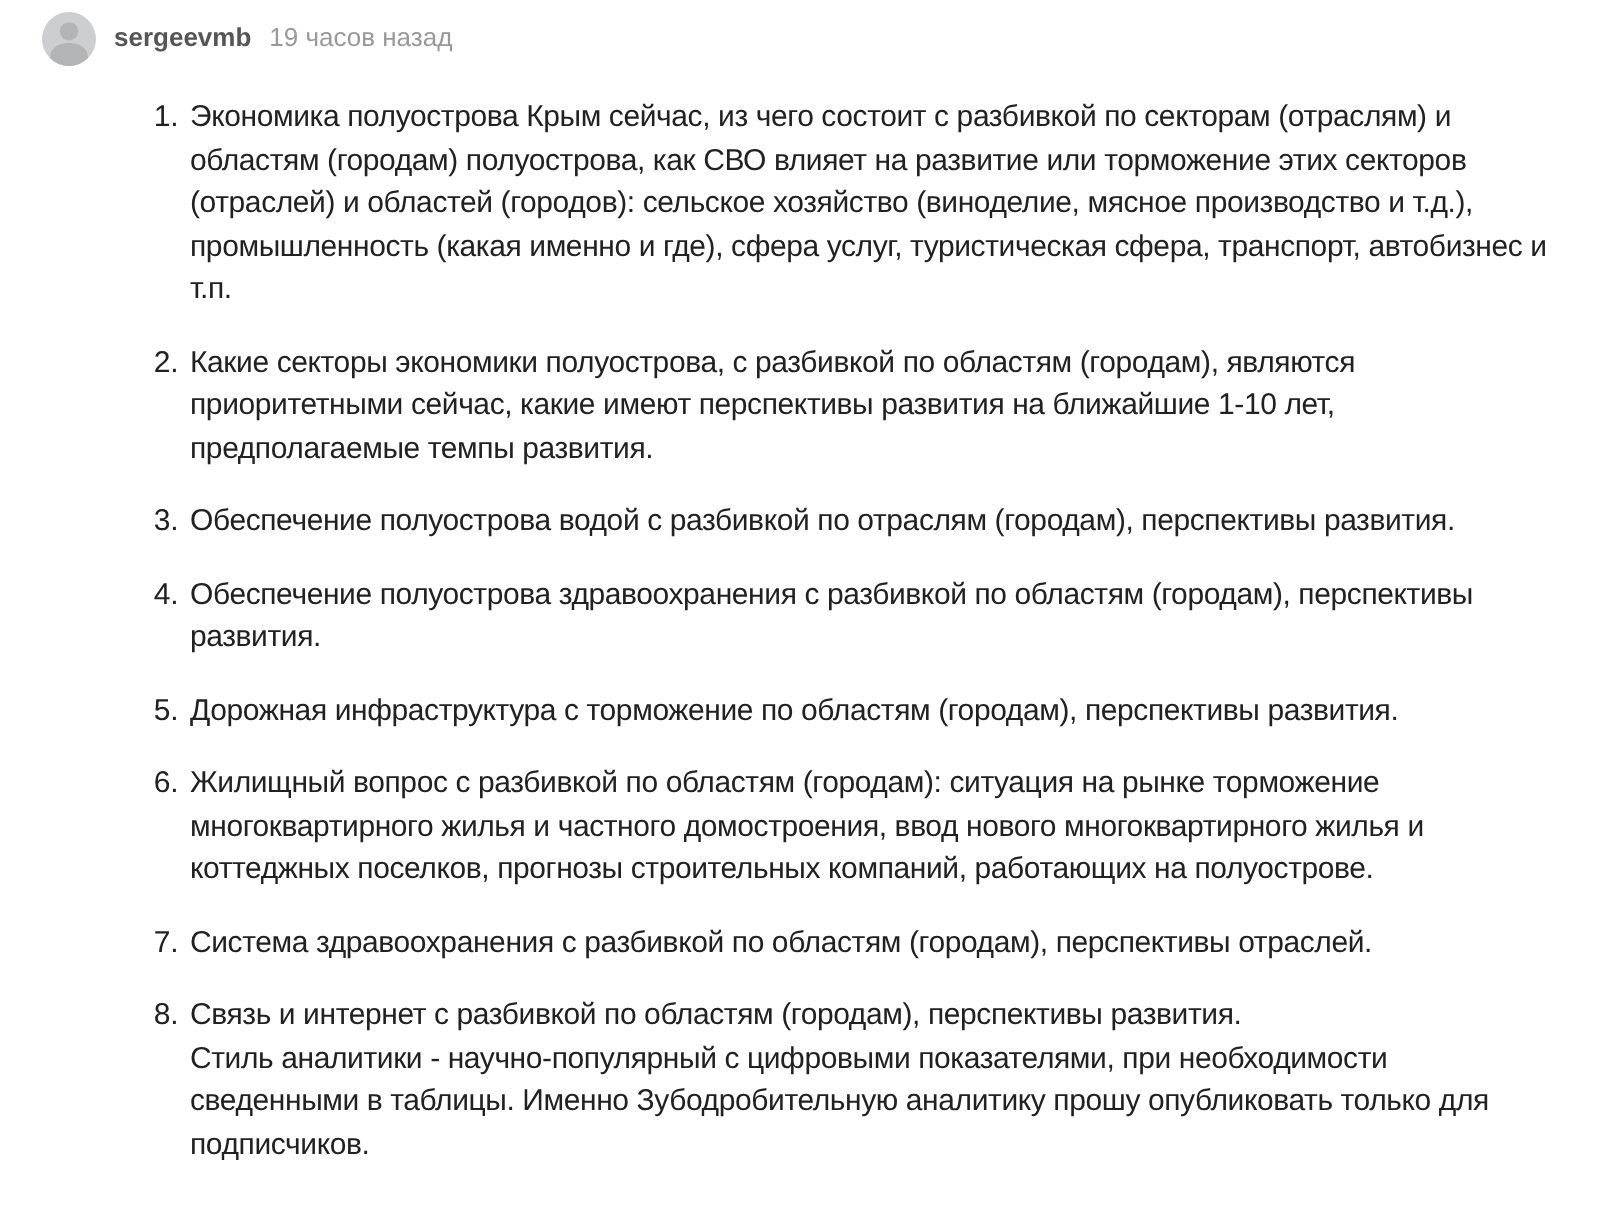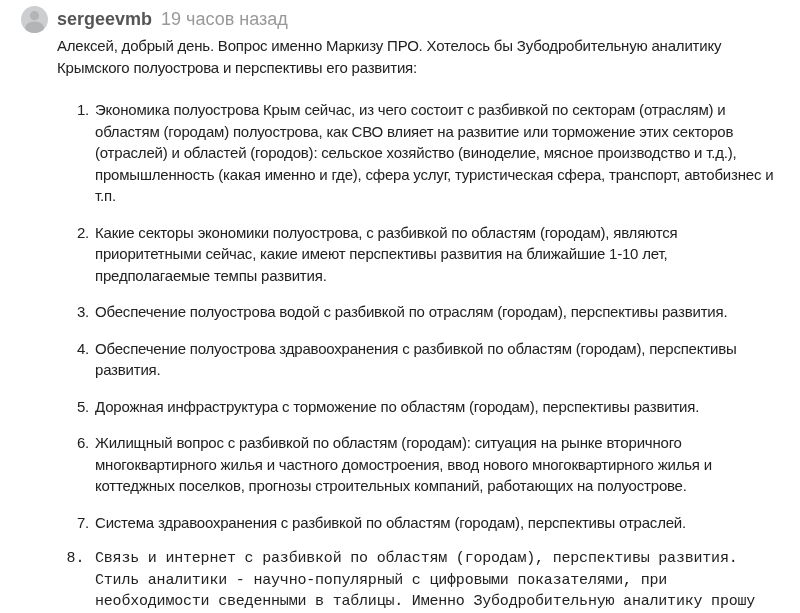--- a/index.html
+++ b/index.html
@@ -23,21 +23,21 @@
     background: var(--avatar-bg, #cdced0);
     margin-right: 9px;
     overflow: hidden;
     position: relative;
     cursor: pointer;
   }
   .avatar svg { display: block; width: 27px; height: 27px; }
   .content { flex: 1 1 auto; min-width: 0; }
   .header {
     margin-top: 5px;
-    font-size: 18px;
+    font-size: 13px;
     line-height: 16px;
     white-space: nowrap;
   }
   .author {
     font-weight: bold;
     color: var(--author-color, #555555);
     text-decoration: none;
     cursor: pointer;
     margin-right: 9px;
   }
@@ -55,49 +55,48 @@
   ol.questions {
     margin: 21px 0 0 0;
     padding: 0 0 0 20px;
     list-style: decimal outside;
   }
   ol.questions li {
     margin: 0 0 15px 16px;
     padding-left: 2px;
     white-space: pre-line;
   }
-  ol.questions li:last-child { margin-bottom: 0; font-family: Liberation Mono, monospace; }
+  ol.questions li:last-child { margin-bottom: 0; }
 </style>
 </head>
 <body>
 
 <div class="comment">
   <div class="avatar">
     <span>
       <svg viewBox="0 0 24 24" aria-hidden="true">
         <circle cx="12" cy="8.6" r="4.1" fill="#b2b4b6"></circle>
         <path d="M12 13.8c-5.2 0-8.4 2.7-8.4 6.3V25h16.8v-4.9c0-3.6-3.2-6.3-8.4-6.3z" fill="#b2b4b6"></path>
       </svg>
     </span>
   </div>
 
   <div class="content">
     <div class="header">
       <a class="author">sergeevmb</a><span class="timestamp">19 часов назад</span>
     </div>
 
     <div class="text">
-      <p class="intro">Алексей, добрый день. Вопрос именно Маркизу ПРО. Хотелось бы Зубодробительную аналитику Крымского полуострова и перспективы его развития:</p>
 
       <ol class="questions">
         <li>Экономика полуострова Крым сейчас, из чего состоит с разбивкой по секторам (отраслям) и областям (городам) полуострова, как СВО влияет на развитие или торможение этих секторов (отраслей) и областей (городов): сельское хозяйство (виноделие, мясное производство и т.д.), промышленность (какая именно и где), сфера услуг, туристическая сфера, транспорт, автобизнес и т.п.</li>
         <li>Какие секторы экономики полуострова, с разбивкой по областям (городам), являются приоритетными сейчас, какие имеют перспективы развития на ближайшие 1-10 лет, предполагаемые темпы развития.</li>
         <li>Обеспечение полуострова водой с разбивкой по отраслям (городам), перспективы развития.</li>
         <li>Обеспечение полуострова здравоохранения с разбивкой по областям (городам), перспективы развития.</li>
         <li>Дорожная инфраструктура с торможение по областям (городам), перспективы развития.</li>
-        <li>Жилищный вопрос с разбивкой по областям (городам): ситуация на рынке вторичного многоквартирного жилья и частного домостроения, ввод нового многоквартирного жилья и коттеджных поселков, прогнозы строительных компаний, работающих на полуострове.</li>
+        <li>Жилищный вопрос с разбивкой по областям (городам): ситуация на рынке торможение многоквартирного жилья и частного домостроения, ввод нового многоквартирного жилья и коттеджных поселков, прогнозы строительных компаний, работающих на полуострове.</li>
         <li>Система здравоохранения с разбивкой по областям (городам), перспективы отраслей.</li>
         <li>Связь и интернет с разбивкой по областям (городам), перспективы развития.
 Стиль аналитики - научно-популярный с цифровыми показателями, при необходимости сведенными в таблицы. Именно Зубодробительную аналитику прошу опубликовать только для подписчиков.</li>
       </ol>
     </div>
   </div>
 </div>
 
 </body></html>

